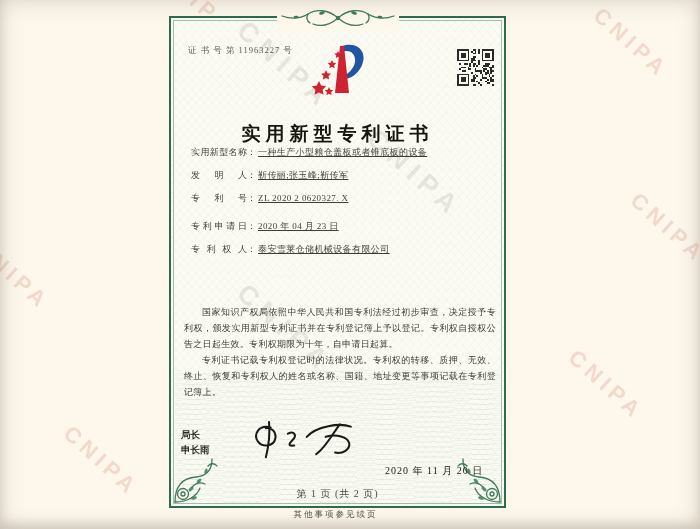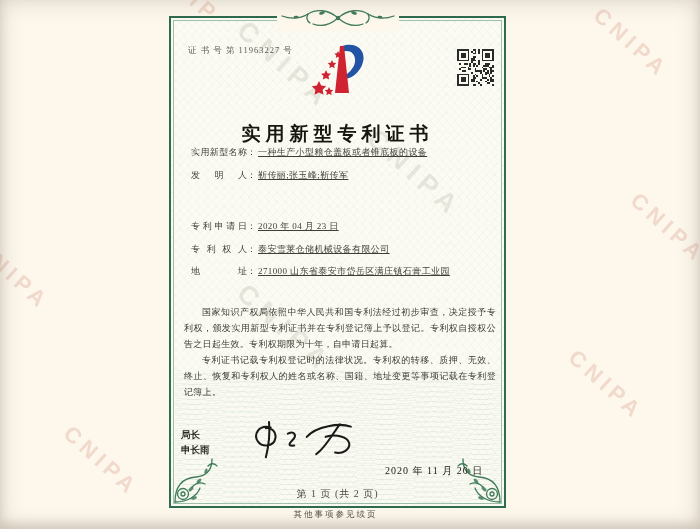--- a/index.html
+++ b/index.html
@@ -268,28 +268,28 @@
   </div>
 
   <div class="title">实用新型专利证书</div>
 
   <div class="row" style="top:128px">
     <span class="fl">实用新型名称</span><span class="colon">：</span><span class="fv">一种生产小型粮仓盖板或者锥底板的设备</span>
   </div>
   <div class="row" style="top:151px">
     <span class="fl">发明人</span><span class="colon">：</span><span class="fv">靳传丽;张玉峰;靳传军</span>
   </div>
+  <div class="row" style="top:174px">
+    <span class="fl">专利号</span><span class="colon">：</span><span class="fv">ZL 2020 2 0620327. X</span>
+  </div>
   <div class="row" style="top:202px">
     <span class="fl">专利申请日</span><span class="colon">：</span><span class="fv">2020 年 04 月 23 日</span>
   </div>
   <div class="row" style="top:225px">
     <span class="fl">专利权人</span><span class="colon">：</span><span class="fv">泰安雪莱仓储机械设备有限公司</span>
-  </div>
-  <div class="row" style="top:247px">
-    <span class="fl">地址</span><span class="colon">：</span><span class="fv">271000 山东省泰安市岱岳区满庄镇石膏工业园</span>
   </div>
 
   <div class="paras">
     <p>国家知识产权局依照中华人民共和国专利法经过初步审查，决定授予专利权，颁发实用新型专利证书并在专利登记簿上予以登记。专利权自授权公告之日起生效。专利权期限为十年，自申请日起算。</p>
     <p>专利证书记载专利权登记时的法律状况。专利权的转移、质押、无效、终止、恢复和专利权人的姓名或名称、国籍、地址变更等事项记载在专利登记簿上。</p>
   </div>
 
   <div class="director">
     <div>局长</div>
     <div>申长雨</div>

